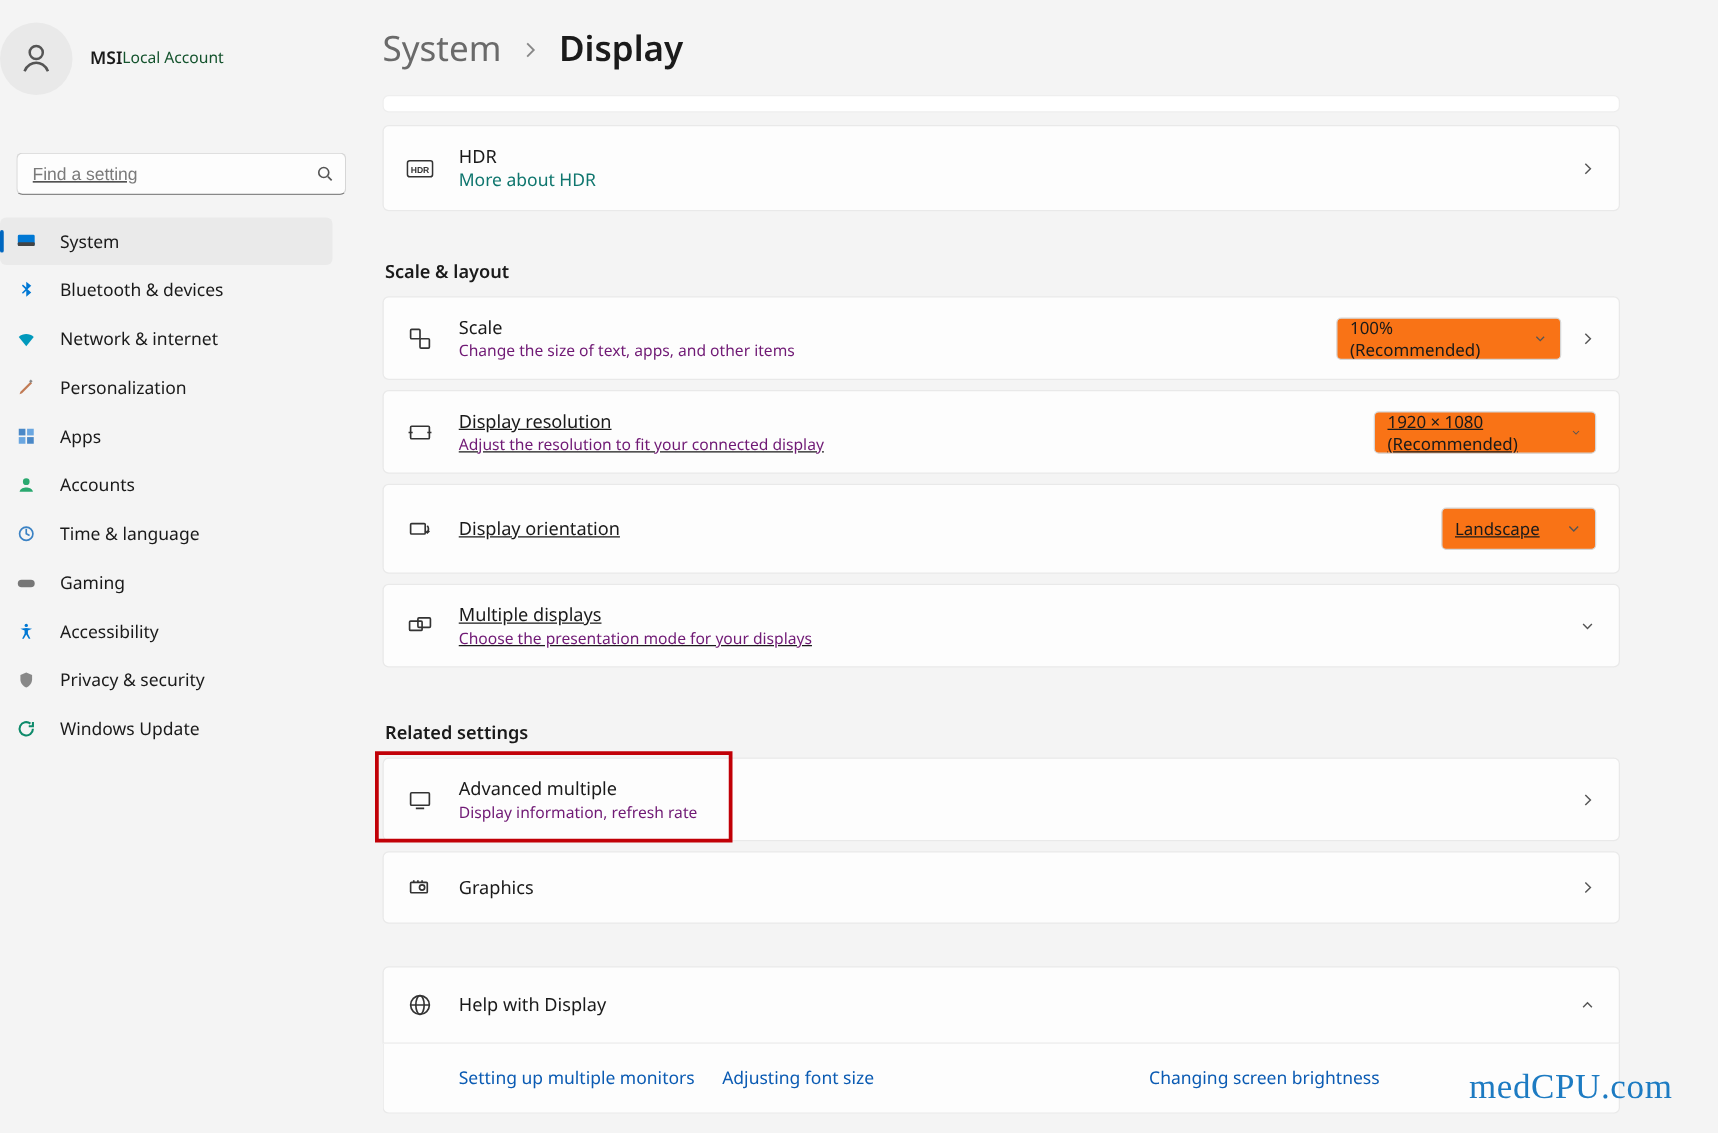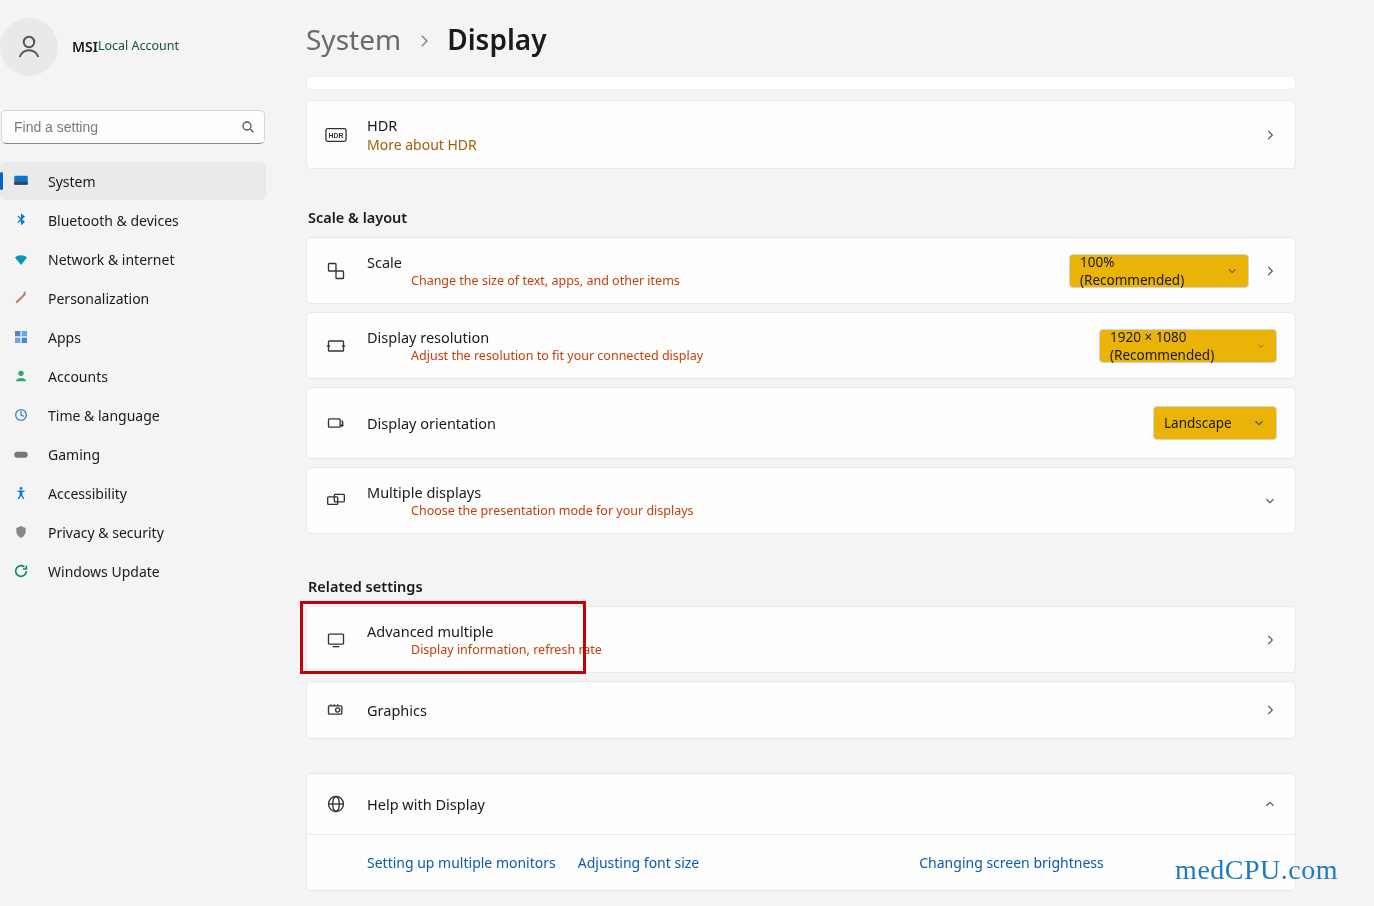--- a/index.html
+++ b/index.html
@@ -29,22 +29,23 @@
     background: #e9e9e9;
     display: flex; align-items: center; justify-content: center;
     color: #555;
     margin-left:0;
   }
   .avatar svg { width: 30px; height: 30px; }
   .profile-text { display: flex; flex-direction: row; line-height: 1.3; }
   .profile-name { font-size: 14px; font-weight: 600; }
   .profile-sub  { font-size: 12.5px; color: #14532d; }
   .search-wrap {
-    margin: 24px 0 18px 0;
-    padding: 0 0 0 1px;
+    margin: 36px 0 18px 0;
+    padding: 0 0 0 13px;
+    text-decoration: underline;
   }
   .search {
     width: 264px; height: 34px;
     border: 1px solid #d6d6d6;
     border-bottom: 1.5px solid #888;
     border-radius: 5px;
     background: #fdfdfd;
     display: flex; align-items: center;
     padding: 0 8px 0 10px;
   }
@@ -96,32 +97,32 @@
   .card {
     background: #fdfdfd;
     border: 1px solid #e9e9e9;
     border-radius: 5px;
     width: 990px;
     display: flex; align-items: center;
     padding: 14px 18px;
     gap: 20px;
     margin-bottom: 4px;
   }
-  .card + .card { margin-top: 0; }
+  .card + .card { margin-top: 0; text-decoration: underline; }
   .card-icon { width: 22px; display:flex; align-items:center; justify-content:center; color:#333;}
   .card-body { flex: 1; display:flex; flex-direction:column; }
   .card-title { font-size: 14.5px; }
-  .card-sub { font-size: 12.5px; color: #c2410c; margin-left: 44px; }
-  .card-title.link { color: #a16207; font-size: 14px;}
+  .card-sub { font-size: 12.5px; color: #701a75; }
+  .card-title.link { color: #0f766e; font-size: 14px;}
   .card-right { display:flex; align-items:center; gap: 14px; }
   .chevron { width: 14px; height: 14px; color: #555; }
   .dropdown {
     border: 1px solid #d6d6d6;
     border-radius: 4px;
-    background: #eab308;
+    background: #f97316;
     height: 34px;
     display:flex; align-items:center; justify-content:space-between;
     padding: 0 10px;
     font-size: 13.5px;
     gap: 20px;
   }
   .section-head {
     font-size: 14.5px;
     font-weight: 600;
     margin: 38px 0 10px 2px;

